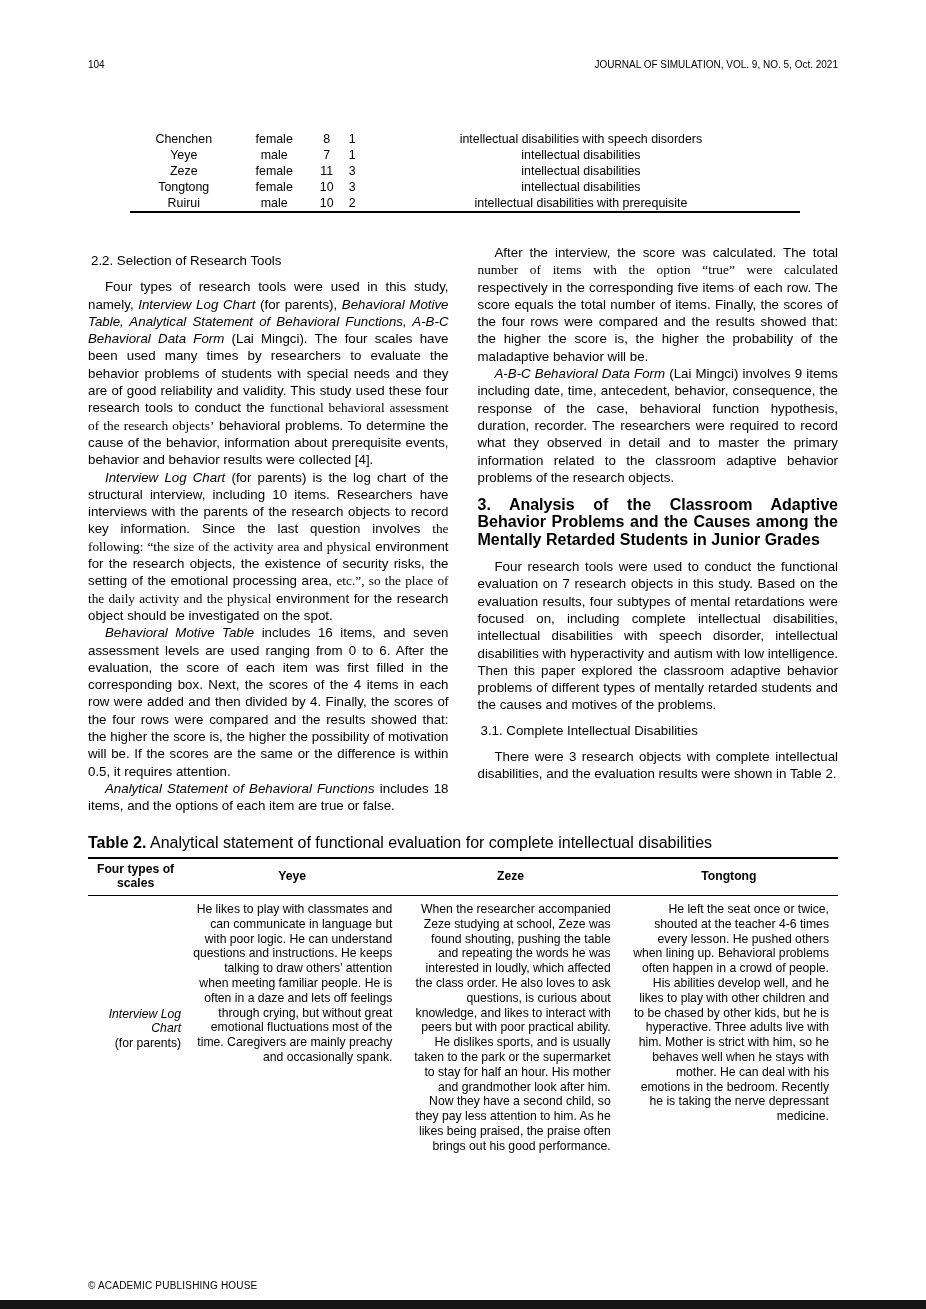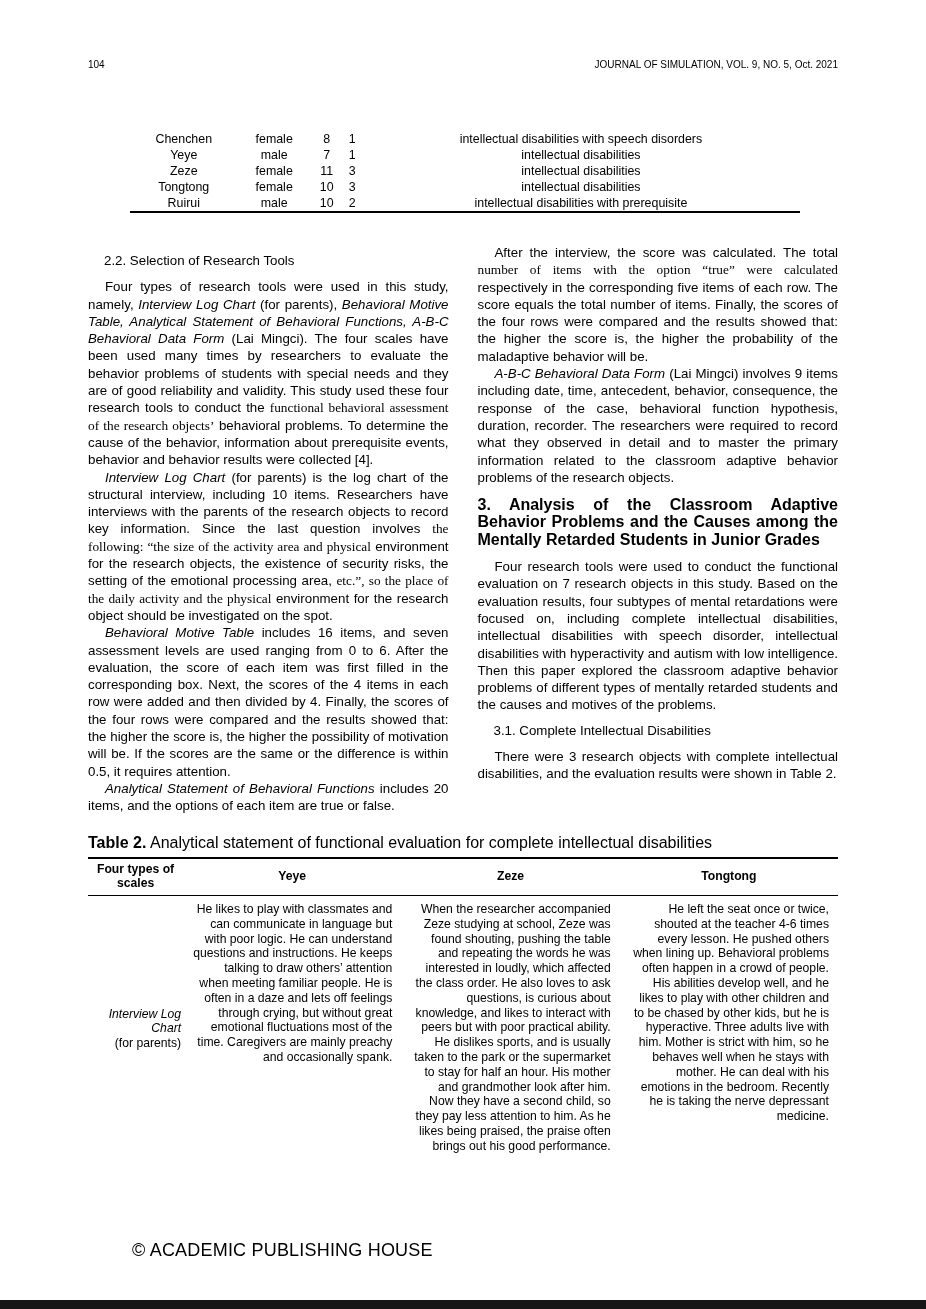--- a/index.html
+++ b/index.html
@@ -26,21 +26,21 @@
   }
   .top-table td { text-align:center; padding:1px 2px; }
 
   .columns { display:flex; gap:29px; margin-top:31px; }
   .col {
     width:361px;
     text-align:justify;
     font-size:13.3px; line-height:17.3px;
   }
   p.body { text-indent:17px; }
-  .h-plain { margin:8px 0 9px 16px; font-weight:normal; font-size:13.3px; }
+  .h-plain { margin:8px 0 9px 3px; font-weight:normal; font-size:13.3px; }
   .h-bold  { margin:10px 0 10px 0; font-weight:bold; font-size:16px; text-align:justify; }
   .it { font-style:italic; }
   .serif { font-family:"Liberation Serif", serif; }
 
   .caption { margin-top:20px; font-size:16px; line-height:15px; }
 
   .table2 {
     margin-top:7px;
     width:750px;
     border-collapse:collapse;
@@ -54,22 +54,22 @@
     border-bottom:1.5px solid #000;
     padding:3px 4px 4px 4px;
   }
   .table2 tbody td {
     text-align:right; vertical-align:top;
     padding:6px 9px 8px 9px;
   }
   .table2 tbody td.scale-cell { vertical-align:middle; padding:4px 2px; }
 
   .footer {
-    position:absolute; left:88px; top:1240px;
-    font-size:18px; letter-spacing:0.2px;margin-left:44px;
+    position:absolute; left:88px; top:1280px;
+    font-size:10px; letter-spacing:0.2px;
   }
   .scan-edge {
     position:absolute; left:0; bottom:0; width:926px; height:9px;
     background:#161616;
   }
 </style>
 </head>
 <body>
 
 <div class="page">
@@ -119,21 +119,21 @@
     </tbody>
   </table>
 
   <div class="columns">
 
     <div class="col">
       <p class="h-plain">2.2. Selection of Research Tools</p>
       <p class="body"><span>Four types of research tools were used in this study, namely, </span><span class="it">Interview Log Chart</span><span> (for parents), </span><span class="it">Behavioral Motive Table, Analytical Statement of Behavioral Functions, A-B-C Behavioral Data Form</span><span> (Lai Mingci). The four scales have been used many times by researchers to evaluate the behavior problems of students with special needs and they are of good reliability and validity. This study used these four research tools to conduct the </span><span class="serif">functional behavioral assessment of the research objects’</span><span> behavioral problems. To determine the cause of the behavior, information about prerequisite events, behavior and behavior results were collected [4].</span></p>
       <p class="body"><span class="it">Interview Log Chart</span><span> (for parents) is the log chart of the structural interview, including 10 items. Researchers have interviews with the parents of the research objects to record key information. Since the last question involves </span><span class="serif">the following: “the size of the activity area and physical</span><span> environment for the research objects, the existence of security risks, the setting of the emotional processing area, </span><span class="serif">etc.”, so the place of the daily activity and the physical</span><span> environment for the research object should be investigated on the spot.</span></p>
       <p class="body"><span class="it">Behavioral Motive Table</span><span> includes 16 items, and seven assessment levels are used ranging from 0 to 6. After the evaluation, the score of each item was first filled in the corresponding box. Next, the scores of the 4 items in each row were added and then divided by 4. Finally, the scores of the four rows were compared and the results showed that: the higher the score is, the higher the possibility of motivation will be. If the scores are the same or the difference is within 0.5, it requires attention.</span></p>
-      <p class="body"><span class="it">Analytical Statement of Behavioral Functions</span><span> includes 20 items, and the options of each item are true or false.</span></p>
+      <p class="body"><span class="it">Analytical Statement of Behavioral Functions</span><span> includes 18 items, and the options of each item are true or false.</span></p>
     </div>
 
     <div class="col">
       <p class="body"><span>After the interview, the score was calculated. The total </span><span class="serif">number of items with the option “true” were calculated</span><span> respectively in the corresponding five items of each row. The score equals the total number of items. Finally, the scores of the four rows were compared and the results showed that: the higher the score is, the higher the probability of the maladaptive behavior will be.</span></p>
       <p class="body"><span class="it">A-B-C Behavioral Data Form</span><span> (Lai Mingci) involves 9 items including date, time, antecedent, behavior, consequence, the response of the case, behavioral function hypothesis, duration, recorder. The researchers were required to record what they observed in detail and to master the primary information related to the classroom adaptive behavior problems of the research objects.</span></p>
       <p class="h-bold">3. Analysis of the Classroom Adaptive Behavior Problems and the Causes among the Mentally Retarded Students in Junior Grades</p>
       <p class="body"><span>Four research tools were used to conduct the functional evaluation on 7 research objects in this study. Based on the evaluation results, four subtypes of mental retardations were focused on, including complete intellectual disabilities, intellectual disabilities with speech disorder, intellectual disabilities with hyperactivity and autism with low intelligence. Then this paper explored the classroom adaptive behavior problems of different types of mentally retarded students and the causes and motives of the problems.</span></p>
       <p class="h-plain">3.1. Complete Intellectual Disabilities</p>
       <p class="body"><span>There were 3 research objects with complete intellectual disabilities, and the evaluation results were shown in Table 2.</span></p>
     </div>

